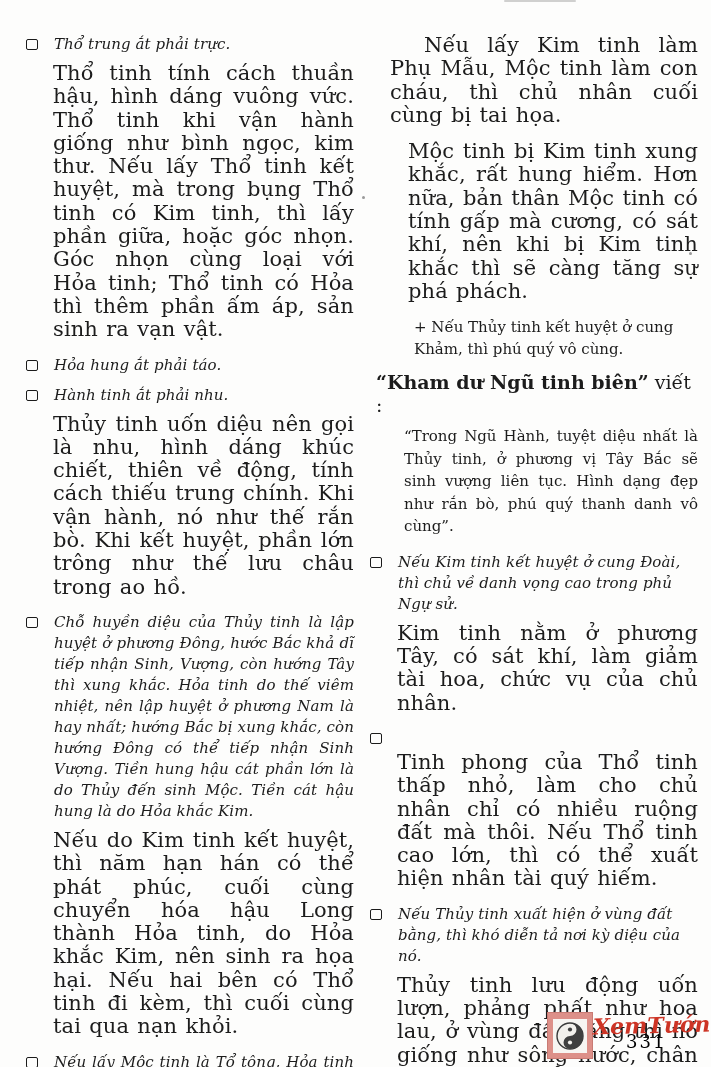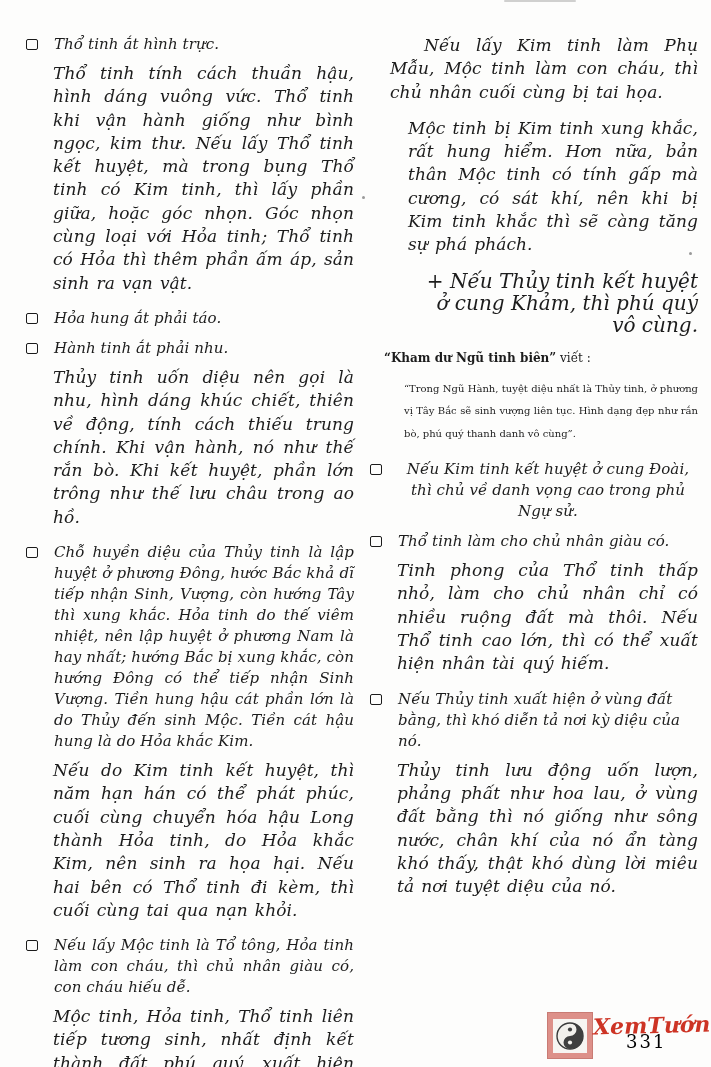--- a/index.html
+++ b/index.html
@@ -27,45 +27,42 @@
     background:transparent;
   }
   .h-it{
     font-style:italic;
     font-size:15px;
     line-height:21px;
     letter-spacing:.1px;
   }
   .para{
     margin:0 0 13px 29px;
-    font-size:17px;
+    font-size:21px;
     line-height:23.3px;
     text-align:justify;
     letter-spacing:.1px;
     word-spacing:1.5px;
-    font-style:italic;
   }
   .para.indent-first{text-indent:34px;}
   .sec{margin-bottom:9px;}
   .note{
     margin:3px 0 11px 46px;
-    font-style:italic;
-    font-size:20px;
+    font-size:15px;
     line-height:22px;
-    text-align:right;
   }
   .source-line{
-    margin:0 0 8px 16px;
-    font-size:12px;
+    margin:0 0 8px 8px;
+    font-size:19px;
     line-height:23px;
   }
   .bold{font-weight:bold;}
   .rquote{
     margin:4px 0 14px 36px;
-    font-size:10px;
+    font-size:15px;
     line-height:22.5px;
     text-align:justify;
   }
   
   .logo-square{
     position:absolute;left:547px;top:1012px;
     width:44px;height:45px;
     background:#dd9089;
     border:1px solid #c97b74;
     display:flex;align-items:center;justify-content:center;
@@ -106,21 +103,21 @@
 
   <div class="smudge"></div>
   <div class="artifact-dot" style="left:362px;top:196px;"></div>
   <div class="artifact-dot" style="left:689px;top:252px;"></div>
 
   <div class="col col-left">
 
     <div class="sec">
       <div class="bullet-row">
         <span class="box"></span>
-        <span class="h-it">Thổ tinh ắt hình trực.</span>
+        <span class="h-it">Thổ trung ắt phải trực.</span>
       </div>
       <p class="para">Thổ tinh tính cách thuần hậu, hình dáng vuông vức. Thổ tinh khi vận hành giống như bình ngọc, kim thư. Nếu lấy Thổ tinh kết huyệt, mà trong bụng Thổ tinh có Kim tinh, thì lấy phần giữa, hoặc góc nhọn. Góc nhọn cùng loại với Hỏa tinh; Thổ tinh có Hỏa thì thêm phần ấm áp, sản sinh ra vạn vật.</p>
     </div>
 
     <div class="sec">
       <div class="bullet-row">
         <span class="box"></span>
         <span class="h-it">Hỏa hung ắt phải táo.</span>
       </div>
     </div>
@@ -159,28 +156,28 @@
 
     <p class="note">+ Nếu Thủy tinh kết huyệt ở cung Khảm, thì phú quý vô cùng.</p>
 
     <p class="source-line"><span class="bold">“Kham dư Ngũ tinh biên”</span><span> viết :</span></p>
 
     <p class="rquote">“Trong Ngũ Hành, tuyệt diệu nhất là Thủy tinh, ở phương vị Tây Bắc sẽ sinh vượng liên tục. Hình dạng đẹp như rắn bò, phú quý thanh danh vô cùng”.</p>
 
     <div class="sec">
       <div class="bullet-row">
         <span class="box"></span>
-        <span class="h-it" style="display:block;text-align:center;">Nếu Kim tinh kết huyệt ở cung Đoài, thì chủ về danh vọng cao trong phủ Ngự sử.</span>
-      </div>
-    </div>
-
-    <div class="sec">
-      <div class="bullet-row">
-        <span class="box"></span>
-        <span class="h-it">Thổ tinh làm cho chủ nhân giàu có.</span>
+        <span class="h-it" style="display:block;">Nếu Kim tinh kết huyệt ở cung Đoài, thì chủ về danh vọng cao trong phủ Ngự sử.</span>
+      </div>
+      <p class="para">Kim tinh nằm ở phương Tây, có sát khí, làm giảm tài hoa, chức vụ của chủ nhân.</p>
+    </div>
+
+    <div class="sec">
+      <div class="bullet-row">
+        <span class="box"></span>
       </div>
       <p class="para">Tinh phong của Thổ tinh thấp nhỏ, làm cho chủ nhân chỉ có nhiều ruộng đất mà thôi. Nếu Thổ tinh cao lớn, thì có thể xuất hiện nhân tài quý hiếm.</p>
     </div>
 
 
     <div class="sec">
       <div class="bullet-row">
         <span class="box"></span>
         <span class="h-it" style="display:block;">Nếu Thủy tinh xuất hiện ở vùng đất bằng, thì khó diễn tả nơi kỳ diệu của nó.</span>
       </div>

